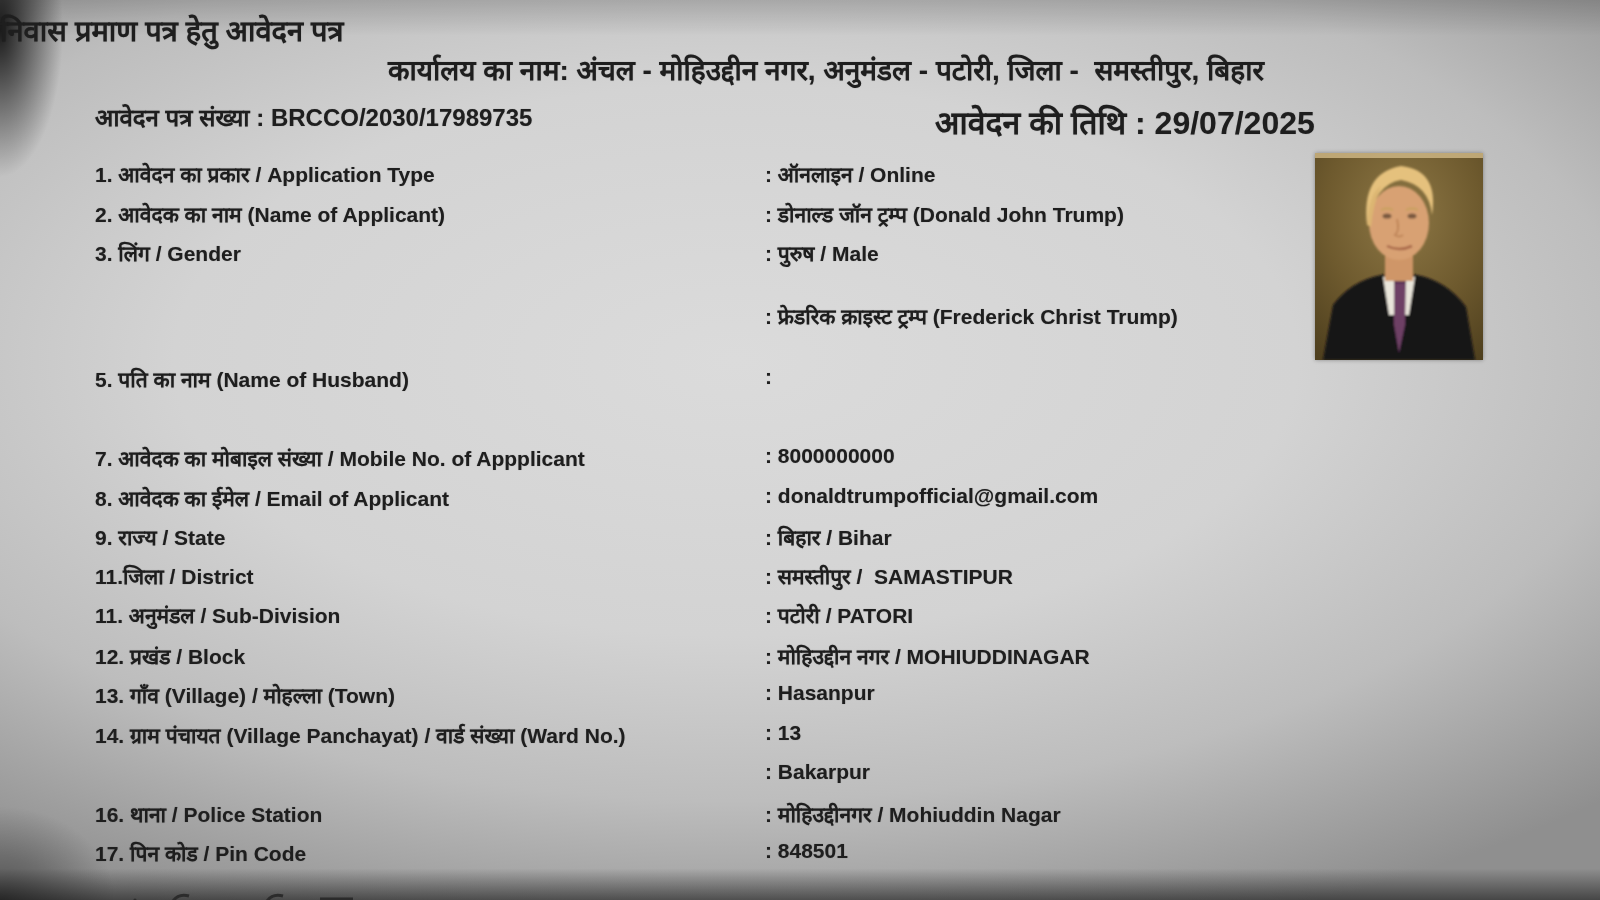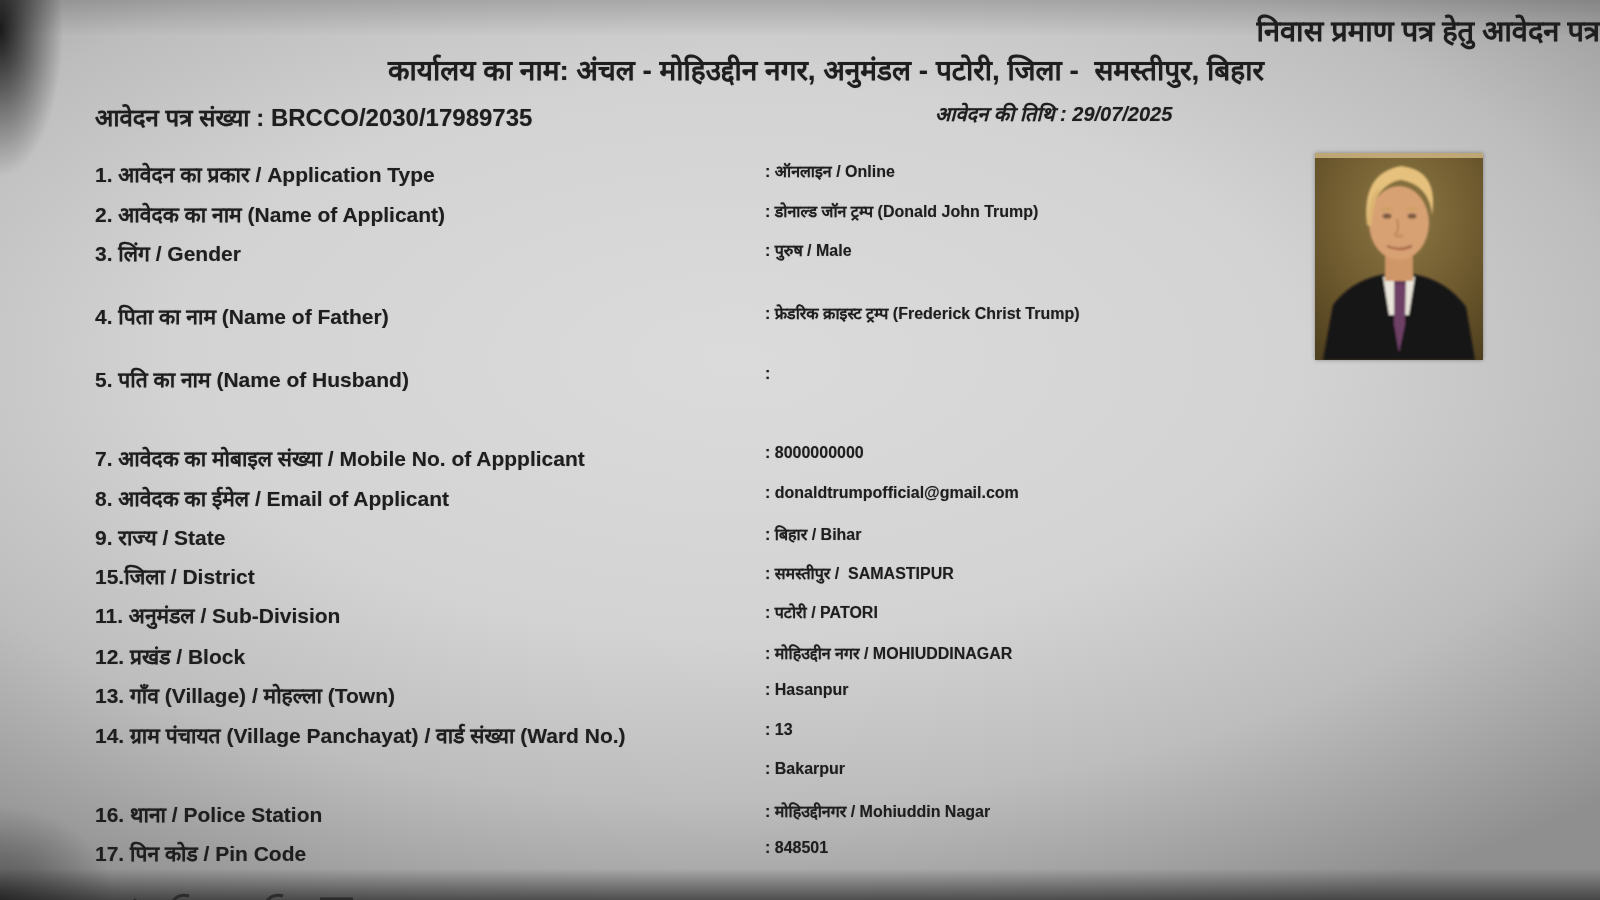--- a/index.html
+++ b/index.html
@@ -8,27 +8,27 @@
     font-family:"Liberation Sans","DejaVu Sans",sans-serif;
     font-weight:700;color:#1e1e1e;
     background:
       radial-gradient(90px 210px at 0px 30px, rgba(0,0,0,0.85), rgba(0,0,0,0) 70%),
       radial-gradient(160px 130px at 0px 900px, rgba(0,0,0,0.45), rgba(0,0,0,0) 72%),
       linear-gradient(to bottom, rgba(0,0,0,0.16), rgba(0,0,0,0) 4%),
       linear-gradient(to bottom, rgba(0,0,0,0) 96.5%, rgba(10,10,10,0.55) 100%),
       radial-gradient(ellipse 78% 68% at 46% 40%, #dbdbdb 0%, #d3d3d3 45%, #bdbdbd 72%, #8f8f8f 100%);
   }
   .doc-text{position:absolute;white-space:pre;text-shadow:0 0 1px rgba(20,20,20,0.35);}
-  .title{top:10px;left:0;width:1600px;text-align:right;font-size:29px;}
+  .title{top:10px;left:0;width:1600px;text-align:left;font-size:29px;}
   .office{top:50px;left:0;width:1600px;text-align:center;font-size:28px;padding-left:26px;}
   .appno{top:100px;left:95px;font-size:24px;}
-  .appdate{top:100px;left:935px;font-size:20px;font-style:italic;}
+  .appdate{top:100px;left:935px;font-size:32px;}
   .row{position:absolute;left:0;width:1564px;height:30px;}
   .lbl{position:absolute;left:95px;font-size:21px;white-space:pre;text-shadow:0 0 1px rgba(20,20,20,0.35);}
-  .val{position:absolute;left:765px;font-size:16px;white-space:pre;text-shadow:0 0 1px rgba(20,20,20,0.35);}
+  .val{position:absolute;left:765px;font-size:21px;white-space:pre;text-shadow:0 0 1px rgba(20,20,20,0.35);}
   .photo{position:absolute;left:1315px;top:153px;width:168px;height:207px;box-shadow:0 0 4px rgba(0,0,0,0.35);}
   .partial{position:absolute;left:95px;top:888px;width:500px;height:12px;overflow:hidden;}
 </style>
 </head>
 <body>
 
 <div class="doc-text title">निवास प्रमाण पत्र हेतु आवेदन पत्र</div>
 <div class="doc-text office">कार्यालय का नाम: अंचल - मोहिउद्दीन नगर, अनुमंडल - पटोरी, जिला -  समस्तीपुर, बिहार</div>
 
 <div class="doc-text appno"><span>आवेदन पत्र संख्या :</span><span> </span><span>BRCCO/2030/17989735</span></div>
@@ -40,21 +40,20 @@
 </div>
 <div class="row" style="top:200px">
   <span class="lbl">2. आवेदक का नाम (Name of Applicant)</span>
   <span class="val">: डोनाल्ड जॉन ट्रम्प (Donald John Trump)</span>
 </div>
 <div class="row" style="top:239px">
   <span class="lbl">3. लिंग / Gender</span>
   <span class="val">: पुरुष / Male</span>
 </div>
 <div class="row" style="top:302px">
-  <span class="lbl">4. पिता का नाम (Name of Father)</span>
   <span class="val">: फ्रेडरिक क्राइस्ट ट्रम्प (Frederick Christ Trump)</span>
 </div>
 <div class="row" style="top:365px">
   <span class="lbl">5. पति का नाम (Name of Husband)</span>
   <span class="val">:</span>
 </div>
 <div class="row" style="top:405px">
 </div>
 <div class="row" style="top:444px">
   <span class="lbl">7. आवेदक का मोबाइल संख्या / Mobile No. of Appplicant</span>
@@ -62,21 +61,21 @@
 </div>
 <div class="row" style="top:484px">
   <span class="lbl">8. आवेदक का ईमेल / Email of Applicant</span>
   <span class="val">: donaldtrumpofficial@gmail.com</span>
 </div>
 <div class="row" style="top:523px">
   <span class="lbl">9. राज्य / State</span>
   <span class="val">: बिहार / Bihar</span>
 </div>
 <div class="row" style="top:562px">
-  <span class="lbl">15.जिला / District</span>
+  <span class="lbl">11.जिला / District</span>
   <span class="val">: समस्तीपुर /  SAMASTIPUR</span>
 </div>
 <div class="row" style="top:601px">
   <span class="lbl">11. अनुमंडल / Sub-Division</span>
   <span class="val">: पटोरी / PATORI</span>
 </div>
 <div class="row" style="top:642px">
   <span class="lbl">12. प्रखंड / Block</span>
   <span class="val">: मोहिउद्दीन नगर / MOHIUDDINAGAR</span>
 </div>

